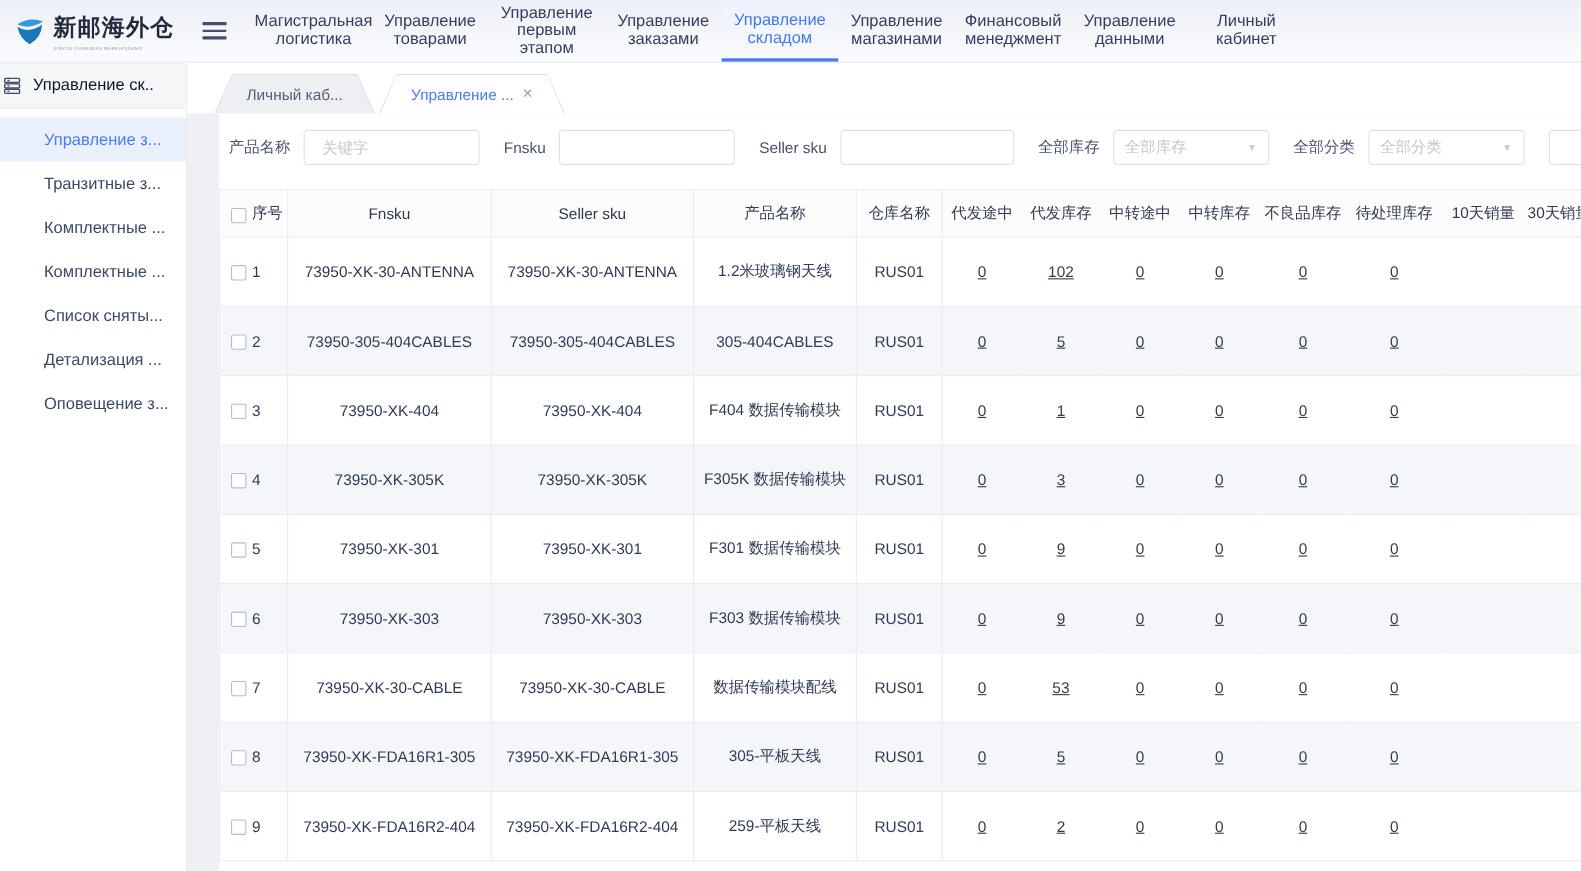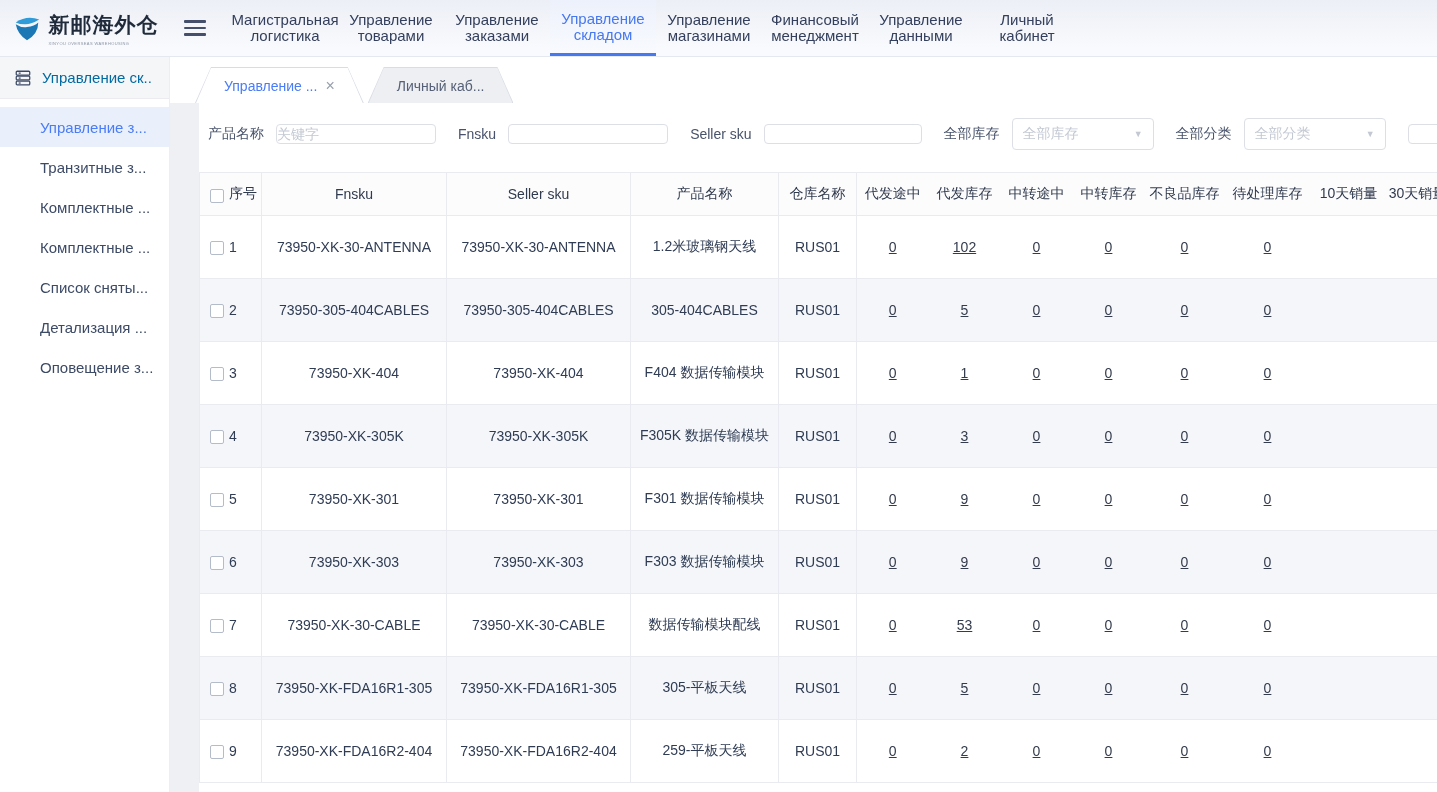--- a/index.html
+++ b/index.html
@@ -30,22 +30,22 @@
   .nav-item.active{
     color:#4678f0; border-bottom:3px solid #4678f0;
     background:linear-gradient(180deg,#edf1fb 0%,#f8fafe 100%);
   }
   
   .sidebar{
     position:fixed; top:57px; left:0; bottom:0; width:170px; background:#fff;
     border-right:1px solid #ededf2; z-index:10;
   }
   .sidebar-header{
-    height:42px; display:flex; align-items:center; gap:10px; padding-left:14px;
-    font-size:15px; color:#0369a1; background:#f5f6f8; border-bottom:1px solid #ececf0; cursor:pointer;
+    height:42px; display:flex; align-items:center; gap:10px; padding-left:2px;
+    font-size:15px; color:#0f172a; background:#f5f6f8; border-bottom:1px solid #ececf0; cursor:pointer;
   }
   .side-items{ list-style:none; margin:0; padding:8px 0 0 0; }
   .side-item{
     height:40px; display:flex; align-items:center; padding-left:40px;
     font-size:15px; color:#3c4a66; cursor:pointer; white-space:nowrap;
   }
   .side-item.active{ color:#4a7cf7; background:#e9f0fb; }
   
   .content{ margin-left:170px; margin-top:57px; height:735px; background:#eef0f4; overflow:hidden; }
   .tabstrip{ height:46px; background:#fff; padding:10px 0 0 25px; display:flex; gap:4px; }
@@ -59,22 +59,22 @@
     font-size:14px; color:#566076; justify-content:center;
   }
   .tab.active .tab-inner{ background:#fff; color:#4a7cf7; }
   .tab-close{ color:#98a0ad; font-size:16px; line-height:1; cursor:pointer; }
   .card{ margin-left:29px; width:1238px; min-height:689px; background:#fff; overflow:hidden; }
   
   .filters{ display:flex; align-items:center; gap:22px; padding:15px 0 13px 9px; }
   .fgroup{ display:flex; align-items:center; gap:12px; flex:none; }
   .flabel{ font-size:14px; color:#48536b; white-space:nowrap; }
   .finput{
-    width:160px; height:20px; border:1px solid #dcdfe6; border-radius:4px;
-    padding:0 0; font-size:14px; color:#b91c1c; outline:none; background:#fff;
+    width:160px; height:32px; border:1px solid #dcdfe6; border-radius:4px;
+    padding:0 16px; font-size:14px; color:#b91c1c; outline:none; background:#fff;
     font-family:"Liberation Sans","DejaVu Sans",sans-serif;
   }
   .finput::placeholder{ color:#c3c8d2; }
   .fselect{
     width:142px; height:32px; border:1px solid #dcdfe6; border-radius:4px;
     display:flex; align-items:center; justify-content:space-between; padding:0 10px;
     color:#c3c8d2; font-size:14px; background:#fff; cursor:pointer;
   }
   .caret{ font-size:9px; color:#c3c8d2; }
   
@@ -105,20 +105,21 @@
     </div>
   </div>
   <div class="hamburger">
     <span></span>
     <span></span>
     <span></span>
   </div>
   <nav class="nav-items" id="nav-items">
       <div class="nav-item">Магистральная логистика</div>
       <div class="nav-item">Управление товарами</div>
+      <div class="nav-item">Управление первым этапом</div>
       <div class="nav-item">Управление заказами</div>
       <div class="nav-item active">Управление складом</div>
       <div class="nav-item">Управление магазинами</div>
       <div class="nav-item">Финансовый менеджмент</div>
       <div class="nav-item">Управление данными</div>
       <div class="nav-item">Личный кабинет</div>
     </nav>
 </header>
 
 <aside class="sidebar">
@@ -139,29 +140,29 @@
       <li class="side-item">Комплектные ...</li>
       <li class="side-item">Комплектные ...</li>
       <li class="side-item">Список сняты...</li>
       <li class="side-item">Детализация ...</li>
       <li class="side-item">Оповещение з...</li>
     </ul>
 </aside>
 
 <main class="content">
   <div class="tabstrip" id="tabstrip">
+      <div class="tab">
+        <div class="tab-inner">
+          <span>Личный каб...</span>
+        </div>
+      </div>
       <div class="tab active">
         <div class="tab-inner">
           <span>Управление ...</span>
           <span class="tab-close">×</span>
-        </div>
-      </div>
-      <div class="tab">
-        <div class="tab-inner">
-          <span>Личный каб...</span>
         </div>
       </div>
     </div>
 
   <div class="card">
     <div class="filters">
       <div class="fgroup">
         <span class="flabel">产品名称</span>
         <input class="finput" placeholder="关键字" style="">
       </div>

